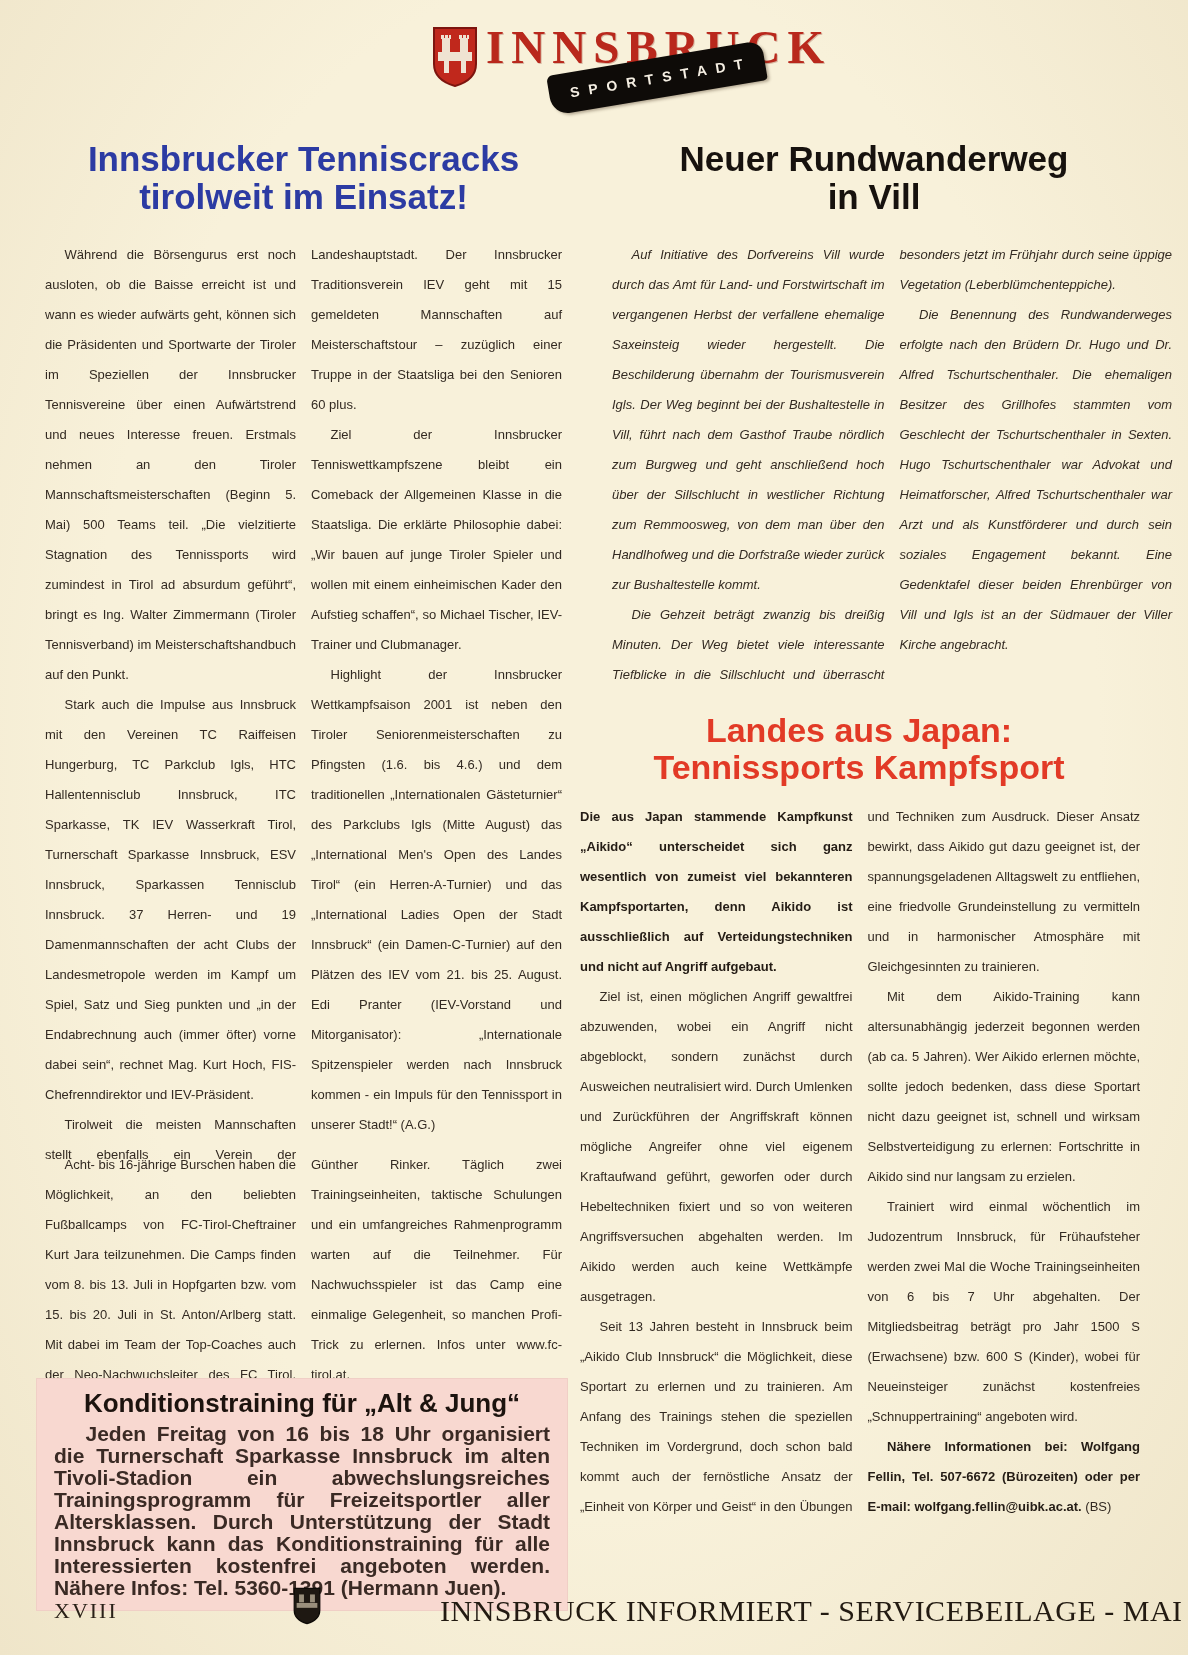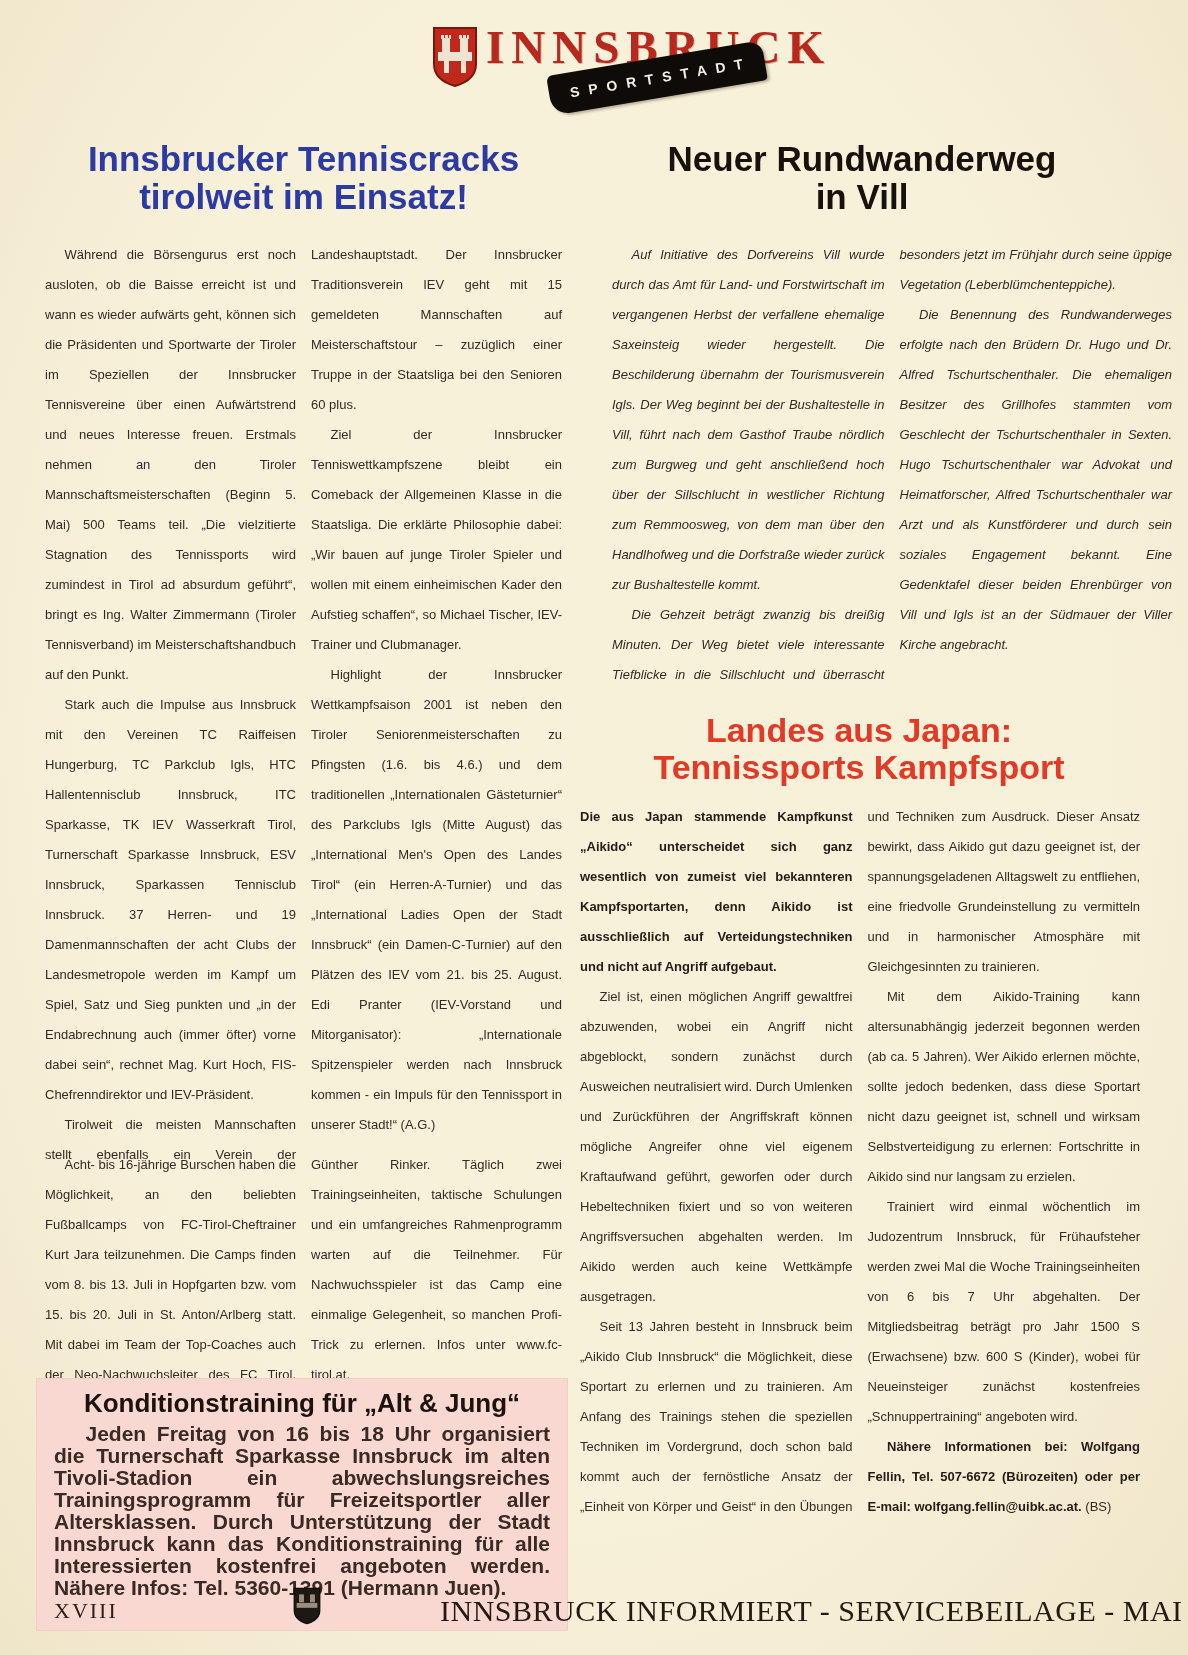--- a/index.html
+++ b/index.html
@@ -53,21 +53,21 @@
   }
   .para{margin:0;text-indent:1.5em;}
   .para.lead{text-indent:0;font-weight:bold;color:#241c15;}
   .para.bold{font-weight:bold;color:#241c15;}
   .para .normal{font-weight:normal;color:#332a22;}
 
   
   .kondition{
     position:absolute;left:36px;top:1378px;width:532px;
     background:#f8d8d0;
-    padding:10px 18px 32px 18px;box-sizing:border-box;
+    padding:10px 18px 12px 18px;box-sizing:border-box;
     box-shadow:0 0 0 1px #f0cfc6 inset;
   }
   .kondition h2{
     margin:0 0 4px 0;text-align:center;
     font-size:26px;font-weight:bold;color:#1c130e;
   }
   .kondition .ktext{
     font-size:21px;line-height:22px;text-align:justify;color:#3a2a24;
     text-indent:1.5em;margin:0;font-weight:bold;
   }
@@ -118,21 +118,21 @@
     <span>tirolweit im Einsatz!</span>
   </h1>
   <div class="body-cols" style="left:45px;top:240px;width:517px;">
       <p class="para">Während die Börsengurus erst noch ausloten, ob die Baisse erreicht ist und wann es wieder aufwärts geht, können sich die Präsidenten und Sportwarte der Tiroler im Speziellen der Innsbrucker Tennisvereine über einen Aufwärtstrend und neues Interesse freuen. Erstmals nehmen an den Tiroler Mannschaftsmeisterschaften (Beginn 5. Mai) 500 Teams teil. „Die vielzitierte Stagnation des Tennissports wird zumindest in Tirol ad absurdum geführt“, bringt es Ing. Walter Zimmermann (Tiroler Tennisverband) im Meisterschaftshandbuch auf den Punkt.</p>
       <p class="para">Stark auch die Impulse aus Innsbruck mit den Vereinen TC Raiffeisen Hungerburg, TC Parkclub Igls, HTC Hallentennisclub Innsbruck, ITC Sparkasse, TK IEV Wasserkraft Tirol, Turnerschaft Sparkasse Innsbruck, ESV Innsbruck, Sparkassen Tennisclub Innsbruck. 37 Herren- und 19 Damenmannschaften der acht Clubs der Landesmetropole werden im Kampf um Spiel, Satz und Sieg punkten und „in der Endabrechnung auch (immer öfter) vorne dabei sein“, rechnet Mag. Kurt Hoch, FIS-Chefrenndirektor und IEV-Präsident.</p>
       <p class="para">Tirolweit die meisten Mannschaften stellt ebenfalls ein Verein der Landeshauptstadt. Der Innsbrucker Traditionsverein IEV geht mit 15 gemeldeten Mannschaften auf Meisterschaftstour – zuzüglich einer Truppe in der Staatsliga bei den Senioren 60 plus.</p>
       <p class="para">Ziel der Innsbrucker Tenniswettkampfszene bleibt ein Comeback der Allgemeinen Klasse in die Staatsliga. Die erklärte Philosophie dabei: „Wir bauen auf junge Tiroler Spieler und wollen mit einem einheimischen Kader den Aufstieg schaffen“, so Michael Tischer, IEV-Trainer und Clubmanager.</p>
       <p class="para">Highlight der Innsbrucker Wettkampfsaison 2001 ist neben den Tiroler Seniorenmeisterschaften zu Pfingsten (1.6. bis 4.6.) und dem traditionellen „Internationalen Gästeturnier“ des Parkclubs Igls (Mitte August) das „International Men's Open des Landes Tirol“ (ein Herren-A-Turnier) und das „International Ladies Open der Stadt Innsbruck“ (ein Damen-C-Turnier) auf den Plätzen des IEV vom 21. bis 25. August. Edi Pranter (IEV-Vorstand und Mitorganisator): „Internationale Spitzenspieler werden nach Innsbruck kommen - ein Impuls für den Tennissport in unserer Stadt!“ (A.G.)</p>
     </div>
 
-  <h1 class="title black" style="left:581px;top:140px;width:562px;">
+  <h1 class="title black" style="left:593px;top:140px;width:562px;">
     <span>Neuer Rundwanderweg</span><br>
     <span>in Vill</span>
   </h1>
   <div class="body-cols" style="left:612px;top:240px;width:560px;font-style:italic;">
       <p class="para">Auf Initiative des Dorfvereins Vill wurde durch das Amt für Land- und Forstwirtschaft im vergangenen Herbst der verfallene ehemalige Saxeinsteig wieder hergestellt. Die Beschilderung übernahm der Tourismusverein Igls. Der Weg beginnt bei der Bushaltestelle in Vill, führt nach dem Gasthof Traube nördlich zum Burgweg und geht anschließend hoch über der Sillschlucht in westlicher Richtung zum Remmoosweg, von dem man über den Handlhofweg und die Dorfstraße wieder zurück zur Bushaltestelle kommt.</p>
       <p class="para">Die Gehzeit beträgt zwanzig bis dreißig Minuten. Der Weg bietet viele interessante Tiefblicke in die Sillschlucht und überrascht besonders jetzt im Frühjahr durch seine üppige Vegetation (Leberblümchenteppiche).</p>
       <p class="para">Die Benennung des Rundwanderweges erfolgte nach den Brüdern Dr. Hugo und Dr. Alfred Tschurtschenthaler. Die ehemaligen Besitzer des Grillhofes stammten vom Geschlecht der Tschurtschenthaler in Sexten. Hugo Tschurtschenthaler war Advokat und Heimatforscher, Alfred Tschurtschenthaler war Arzt und als Kunstförderer und durch sein soziales Engagement bekannt. Eine Gedenktafel dieser beiden Ehrenbürger von Vill und Igls ist an der Südmauer der Viller Kirche angebracht.</p>
     </div>
 
   <h1 class="title red" style="left:578px;top:712px;width:562px;">

